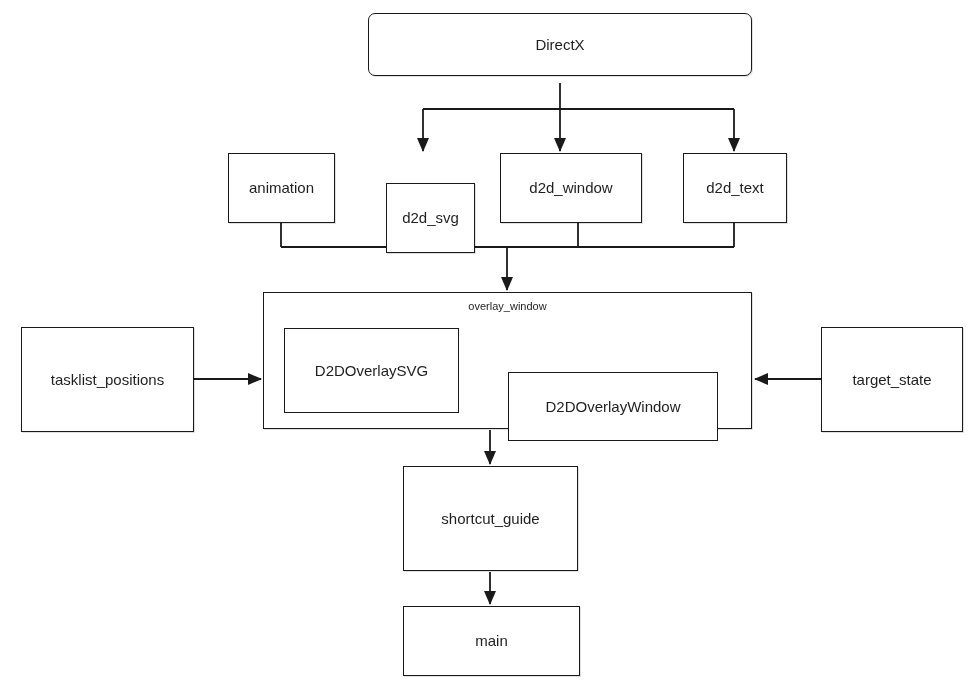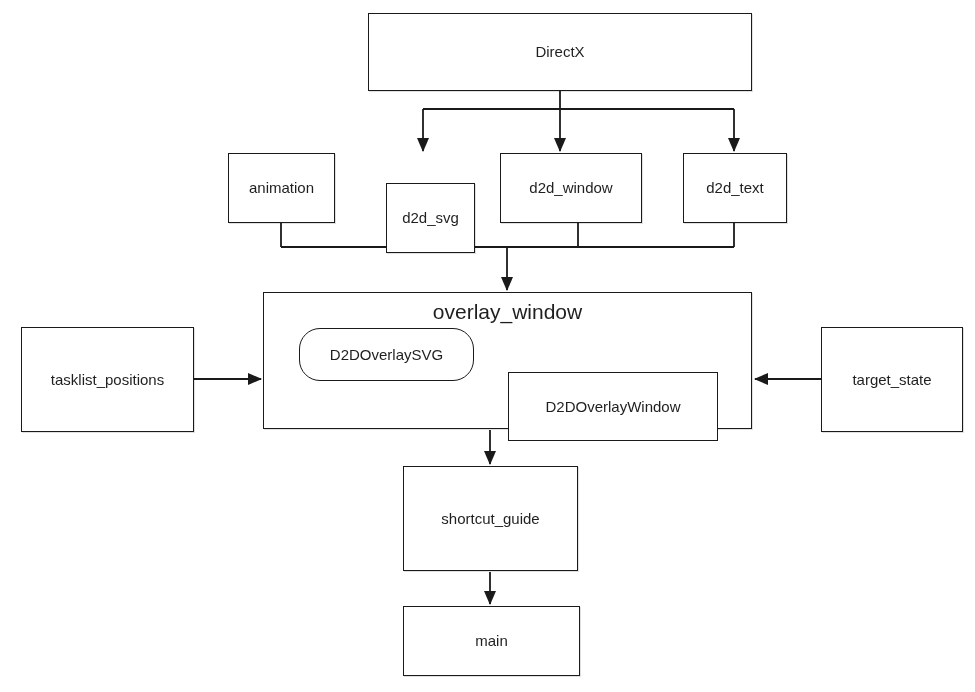--- a/index.html
+++ b/index.html
@@ -51,31 +51,31 @@
     border: 1.8px solid #1a1a1a;
     background: #ffffff;
     box-shadow: 1px 1px 0 rgba(0,0,0,0.12);
   }
   .container-node > .container-label {
     position: absolute;
     top: 7px;
     left: 0;
     width: 100%;
     text-align: center;
-    font-size: 21px;
+    font-size: 11px;
     white-space: nowrap;
   }
   
-  #node-directx            { left: 368px; top: 13px;  width: 384px; height: 78px; }
+  #node-directx            { left: 368px; top: 13px;  width: 384px; height: 63px; border-radius: 7px; }
   #node-animation          { left: 228px; top: 153px; width: 107px; height: 70px; }
   #node-d2d-svg            { left: 386px; top: 153px; width: 89px; height: 70px; margin-top: 30px; }
   #node-d2d-window         { left: 500px; top: 153px; width: 142px; height: 70px; }
   #node-d2d-text           { left: 683px; top: 153px; width: 104px; height: 70px; }
   #node-overlay-window     { left: 263px; top: 292px; width: 489px; height: 137px; }
-  #node-d2d-overlay-svg    { left: 35px;  top: 35px;  width: 175px; height: 53px; box-shadow: none; border-radius: 21px; }
+  #node-d2d-overlay-svg    { left: 20px;  top: 35px;  width: 175px; height: 85px; box-shadow: none; }
   #node-d2d-overlay-window { left: 244px; top: 35px;  width: 210px; height: 69px; box-shadow: none; margin-top: 44px; }
   #node-tasklist-positions { left: 21px;  top: 327px; width: 173px; height: 105px; }
   #node-target-state       { left: 821px; top: 327px; width: 142px; height: 105px; }
   #node-shortcut-guide     { left: 403px; top: 466px; width: 175px; height: 105px; }
   #node-main               { left: 403px; top: 606px; width: 177px; height: 70px; }
 </style>
 </head>
 <body>
 
 <div id="diagram-canvas">

